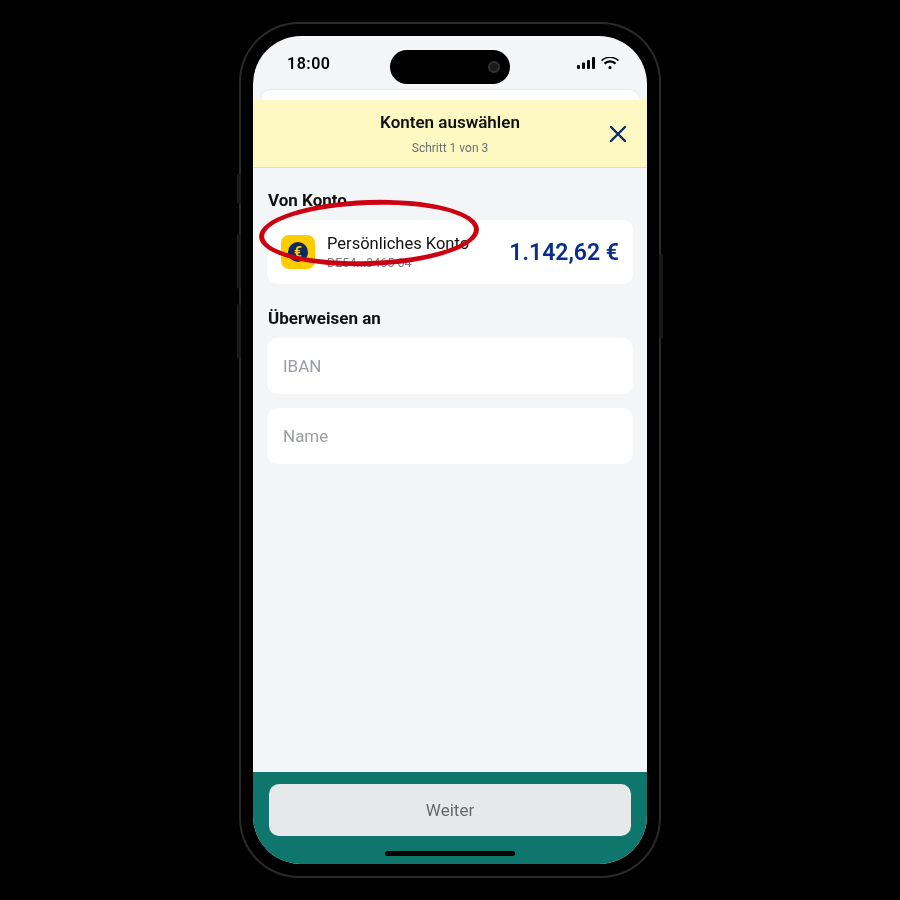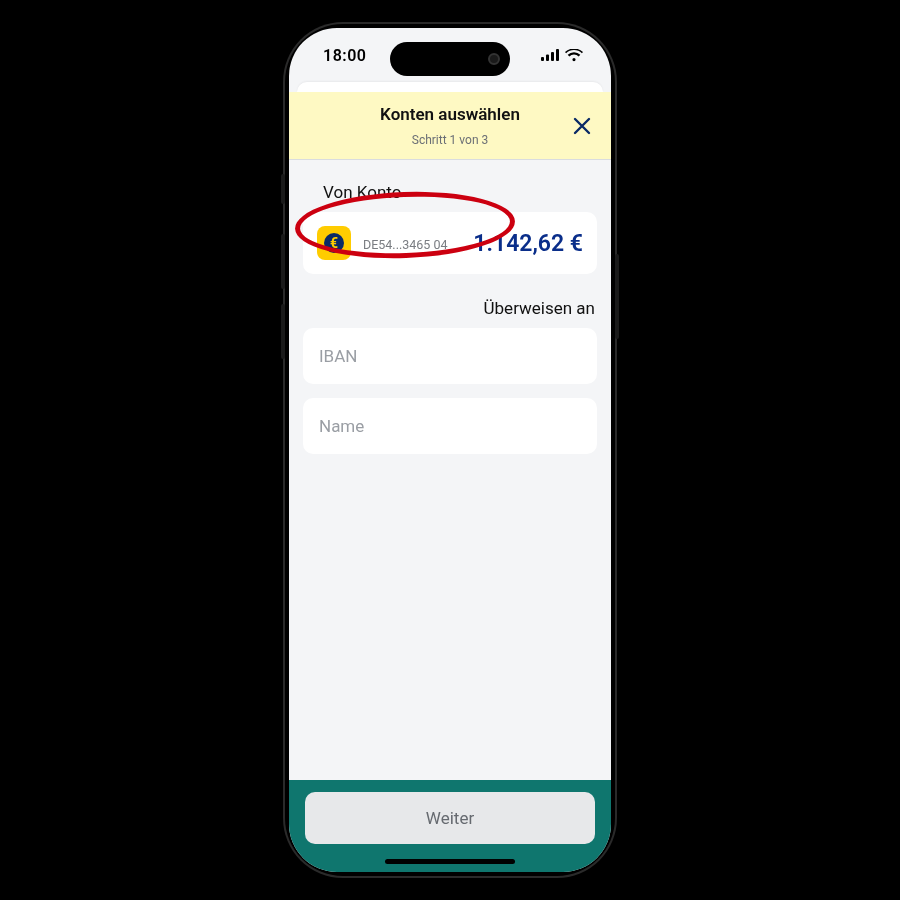--- a/index.html
+++ b/index.html
@@ -1,25 +1,25 @@
 <!DOCTYPE html>
 <html><head>
 <meta charset="utf-8">
 <style>
   * { box-sizing: border-box; margin:0; padding:0; font-family: -apple-system, BlinkMacSystemFont, "Segoe UI", Roboto, Helvetica, Arial, sans-serif; }
   body { width:900px; height:900px; background:#000; display:flex; align-items:center; justify-content:center; }
 
   
   .phone-frame {
-    width:330px; height:852px;
+    width:418px; height:852px;
     background:#000;
     border-radius:58px;
     position:relative;
     box-shadow:0 0 0 2px #2a2a2a, 0 0 0 4px #000;
-    padding:4px;
+    padding:12px;
   }
   .phone-side-btn {
     position:absolute; background:#1a1a1a; border-radius:2px;
   }
   .side-left1 { left:-4px; top:150px; width:4px; height:30px; }
   .side-left2 { left:-4px; top:210px; width:4px; height:55px; }
   .side-left3 { left:-4px; top:280px; width:4px; height:55px; }
   .side-right { right:-4px; top:230px; width:4px; height:85px; }
 
   .screen {
@@ -70,21 +70,21 @@
   .header-title { font-size:17px; font-weight:600; color:#111; }
   .header-sub { font-size:12px; color:#6b6f75; margin-top:9px; }
   .close-btn {
     position:absolute; right:14px; top:50%; transform:translateY(-50%);
     width:30px; height:30px; display:flex; align-items:center; justify-content:center;
     cursor:pointer; color:#0a2a66;
   }
 
   
   .content { flex:1; overflow:auto; padding:16px 14px 0 14px; background:#f4f5f7; position:relative; }
-  .section-label { font-size:17px; font-weight:400; color:#111; margin:6px 2px 10px 20px; }
+  .section-label { font-size:17px; font-weight:700; color:#111; margin:6px 2px 10px 1px; }
 
   .account-card {
     background:#fff; border-radius:10px; padding:14px 14px;
     display:flex; align-items:center; gap:12px;
   }
   .account-icon {
     width:34px; height:34px; border-radius:8px; background:#ffcc00;
     display:flex; align-items:center; justify-content:center;
     color:#0a2a66; flex-shrink:0;
   }
@@ -172,28 +172,29 @@
 
     <div class="content">
 
       <div class="section-label">Von Konto</div>
 
       <div class="account-card">
         <div class="account-icon">
           <div class="account-icon-inner">€</div>
         </div>
         <div class="account-text">
+          <div class="account-name">Persönliches Konto</div>
           <div class="account-iban">DE54...3465 04</div>
         </div>
         <div class="account-balance">1.142,62 €</div>
       </div>
 
       <div class="highlight-ellipse" style="left:6px; top:32px; width:220px; height:66px; transform:rotate(-2deg);"></div>
 
-      <div class="section-label" style="margin-top:24px;text-align:right;">Überweisen an</div>
+      <div class="section-label" style="margin-top:24px;">Überweisen an</div>
 
       <div class="input-field">
         <span>IBAN</span>
       </div>
       <div class="input-field">
         <span>Name</span>
       </div>
 
     </div>
 

